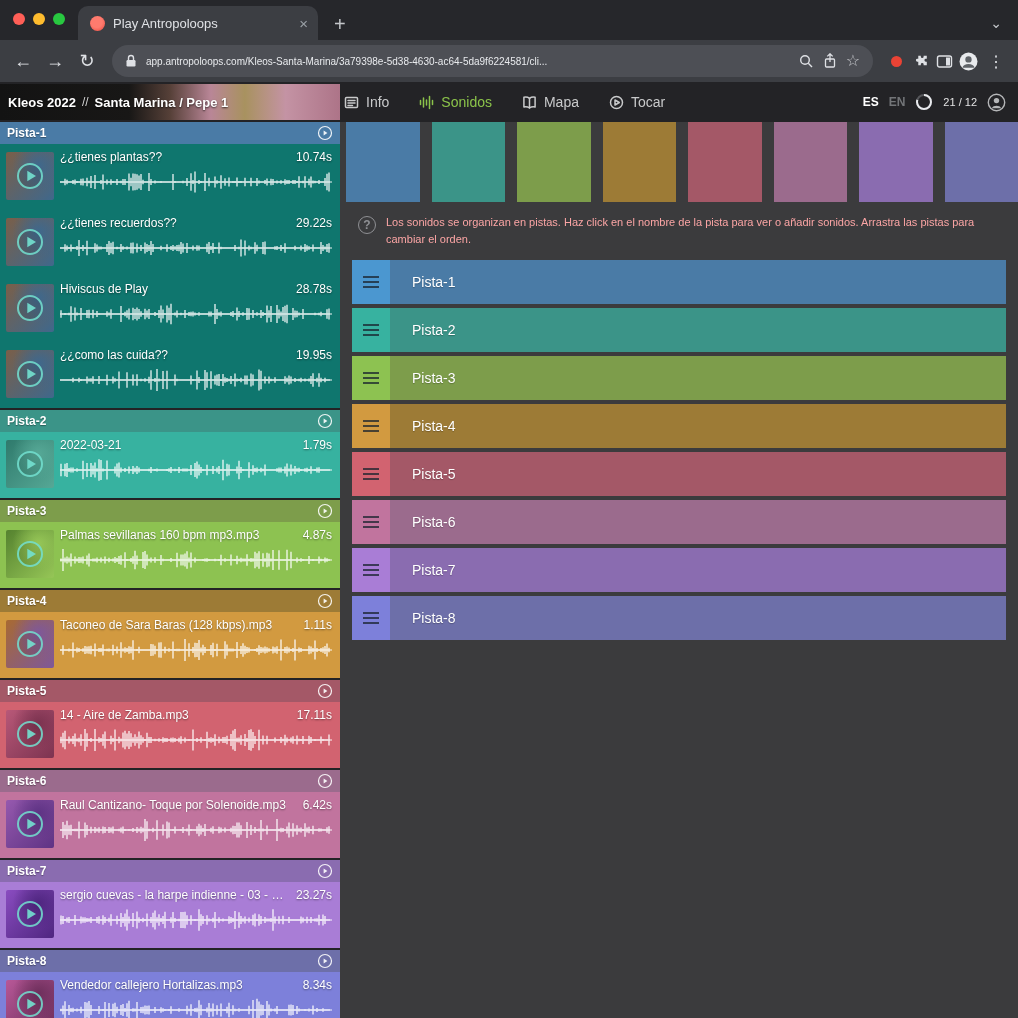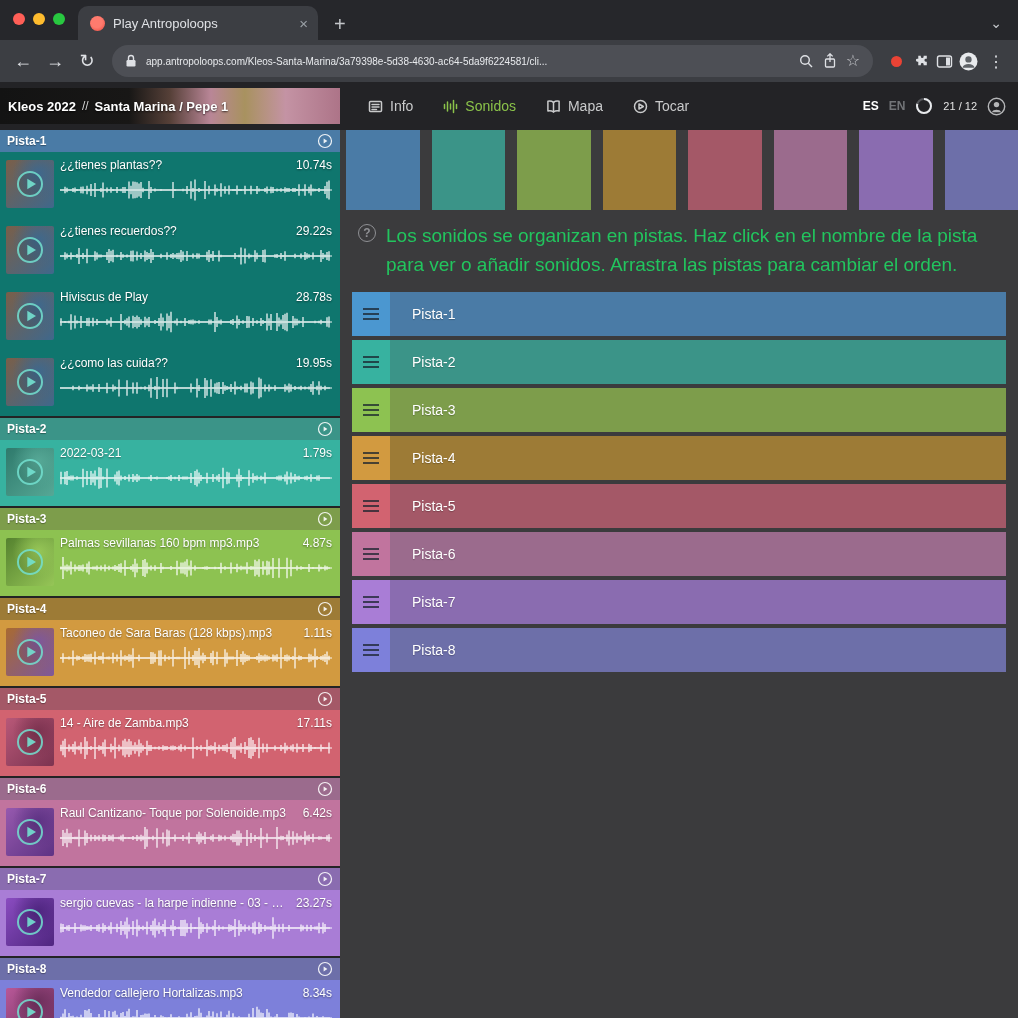--- a/index.html
+++ b/index.html
@@ -20,27 +20,27 @@
   .toolbar{height:42px;background:#3c3e43;display:flex;align-items:center;gap:6px;padding:0 10px;flex:none}
   .tool-icon{color:#dfe1e5;font-size:18px;width:26px;text-align:center;flex:none;line-height:1}
   .omnibox{flex:1;height:32px;background:#4d4f55;border-radius:16px;display:flex;align-items:center;gap:9px;padding:0 13px;min-width:0;margin:0 6px}
   .url{flex:1;color:#e8eaed;font-size:10px;white-space:nowrap;overflow:hidden;min-width:0}
   .obx-icon{flex:none;display:flex;align-items:center}
   .star{color:#c6c8cc;font-size:16px;line-height:1}
   .rec-dot{width:11px;height:11px;border-radius:50%;background:#ea4335;flex:none;margin:0 6px}
   .menu-dots{color:#dfe1e5;font-size:16px;padding:0 4px}
 
   
-  .appbar{height:48px;background:#232326;display:flex;align-items:center;flex:none}
+  .appbar{height:40px;background:#232326;display:flex;align-items:center;flex:none}
   .crumbstrip{width:340px;height:36px;flex:none;display:flex;align-items:center;padding:0 8px;gap:6px;overflow:hidden;
     background:linear-gradient(90deg,#131313 0%,#181716 38%,#564038 50%,#b98697 62%,#a8925f 72%,#c493a4 84%,#ad7488 100%)}
   .crumb-project{font-size:13px;font-weight:bold;color:#fff;text-shadow:0 1px 2px rgba(0,0,0,.7);white-space:nowrap}
   .crumb-sep{font-size:12px;color:#d4d4d4;text-shadow:0 1px 2px rgba(0,0,0,.7)}
   .crumb-path{font-size:13px;font-weight:600;color:#fff;text-shadow:0 1px 2px rgba(0,0,0,.7);white-space:nowrap}
-  .appnav{display:flex;align-items:flex-end;gap:30px;margin-left:28px}
+  .appnav{display:flex;align-items:flex-end;gap:30px;margin-left:4px}
   .nav-item{display:flex;align-items:center;gap:7px;color:#c9cacb;font-size:14px}
   .nav-item svg{stroke:#c9cacb;fill:none;stroke-width:1.5;stroke-linecap:round;stroke-linejoin:round}
   .nav-item.active{color:#8bc34a}
   .nav-item.active svg{stroke:#8bc34a}
   .appbar-right{margin-left:auto;display:flex;align-items:center;gap:10px;padding-right:12px}
   .lang-primary{color:#fff;font-size:12px;font-weight:bold}
   .lang-secondary{color:#737578;font-size:12px;font-weight:bold}
   .counter{color:#e3e3e3;font-size:11px;white-space:nowrap}
 
   
@@ -57,21 +57,21 @@
   .clip-top{display:flex;justify-content:space-between;gap:8px;align-items:baseline}
   .clip-title{color:#fff;font-size:12px;text-shadow:0 1px 2px rgba(0,0,0,.45);white-space:nowrap;overflow:hidden;text-overflow:ellipsis}
   .clip-duration{color:#fff;font-size:12px;flex:none;text-shadow:0 1px 2px rgba(0,0,0,.45)}
   .wave{width:100%;height:26px;margin-top:5px;display:block}
 
   .main{flex:1;min-width:0;display:flex;flex-direction:column;background:#3b3b3d;padding-left:6px;overflow:hidden}
   .swatches{display:flex;gap:12px;height:80px;flex:none}
   .swatch{flex:1;height:80px}
   .help{display:flex;gap:10px;margin:12px 20px 13px 12px;align-items:flex-start}
   .help-icon{width:18px;height:18px;border:1.5px solid #8f9094;border-radius:50%;color:#8f9094;font-size:12px;display:flex;align-items:center;justify-content:center;flex:none;margin-top:2px;font-weight:bold}
-  .help-text{color:#22c55e;font-size:19px;line-height:1.5;max-width:900px}
+  .help-text{color:#fca5a5;font-size:11px;line-height:1.5;max-width:900px}
   .bars{margin:0 12px 0 6px}
   .bar{height:44px;display:flex;align-items:center;margin-bottom:4px;overflow:hidden}
   .bar-handle{width:38px;height:44px;flex:none;display:flex;align-items:center;justify-content:center}
   .hamburger{width:16px;height:2px;background:rgba(25,35,45,.75);box-shadow:0 5px 0 rgba(25,35,45,.75),0 -5px 0 rgba(25,35,45,.75)}
   .bar-name{color:#fff;font-size:14px;margin-left:22px;text-shadow:0 1px 1px rgba(0,0,0,.25)}
 </style>
 </head>
 <body>
 
 <div class="window">

